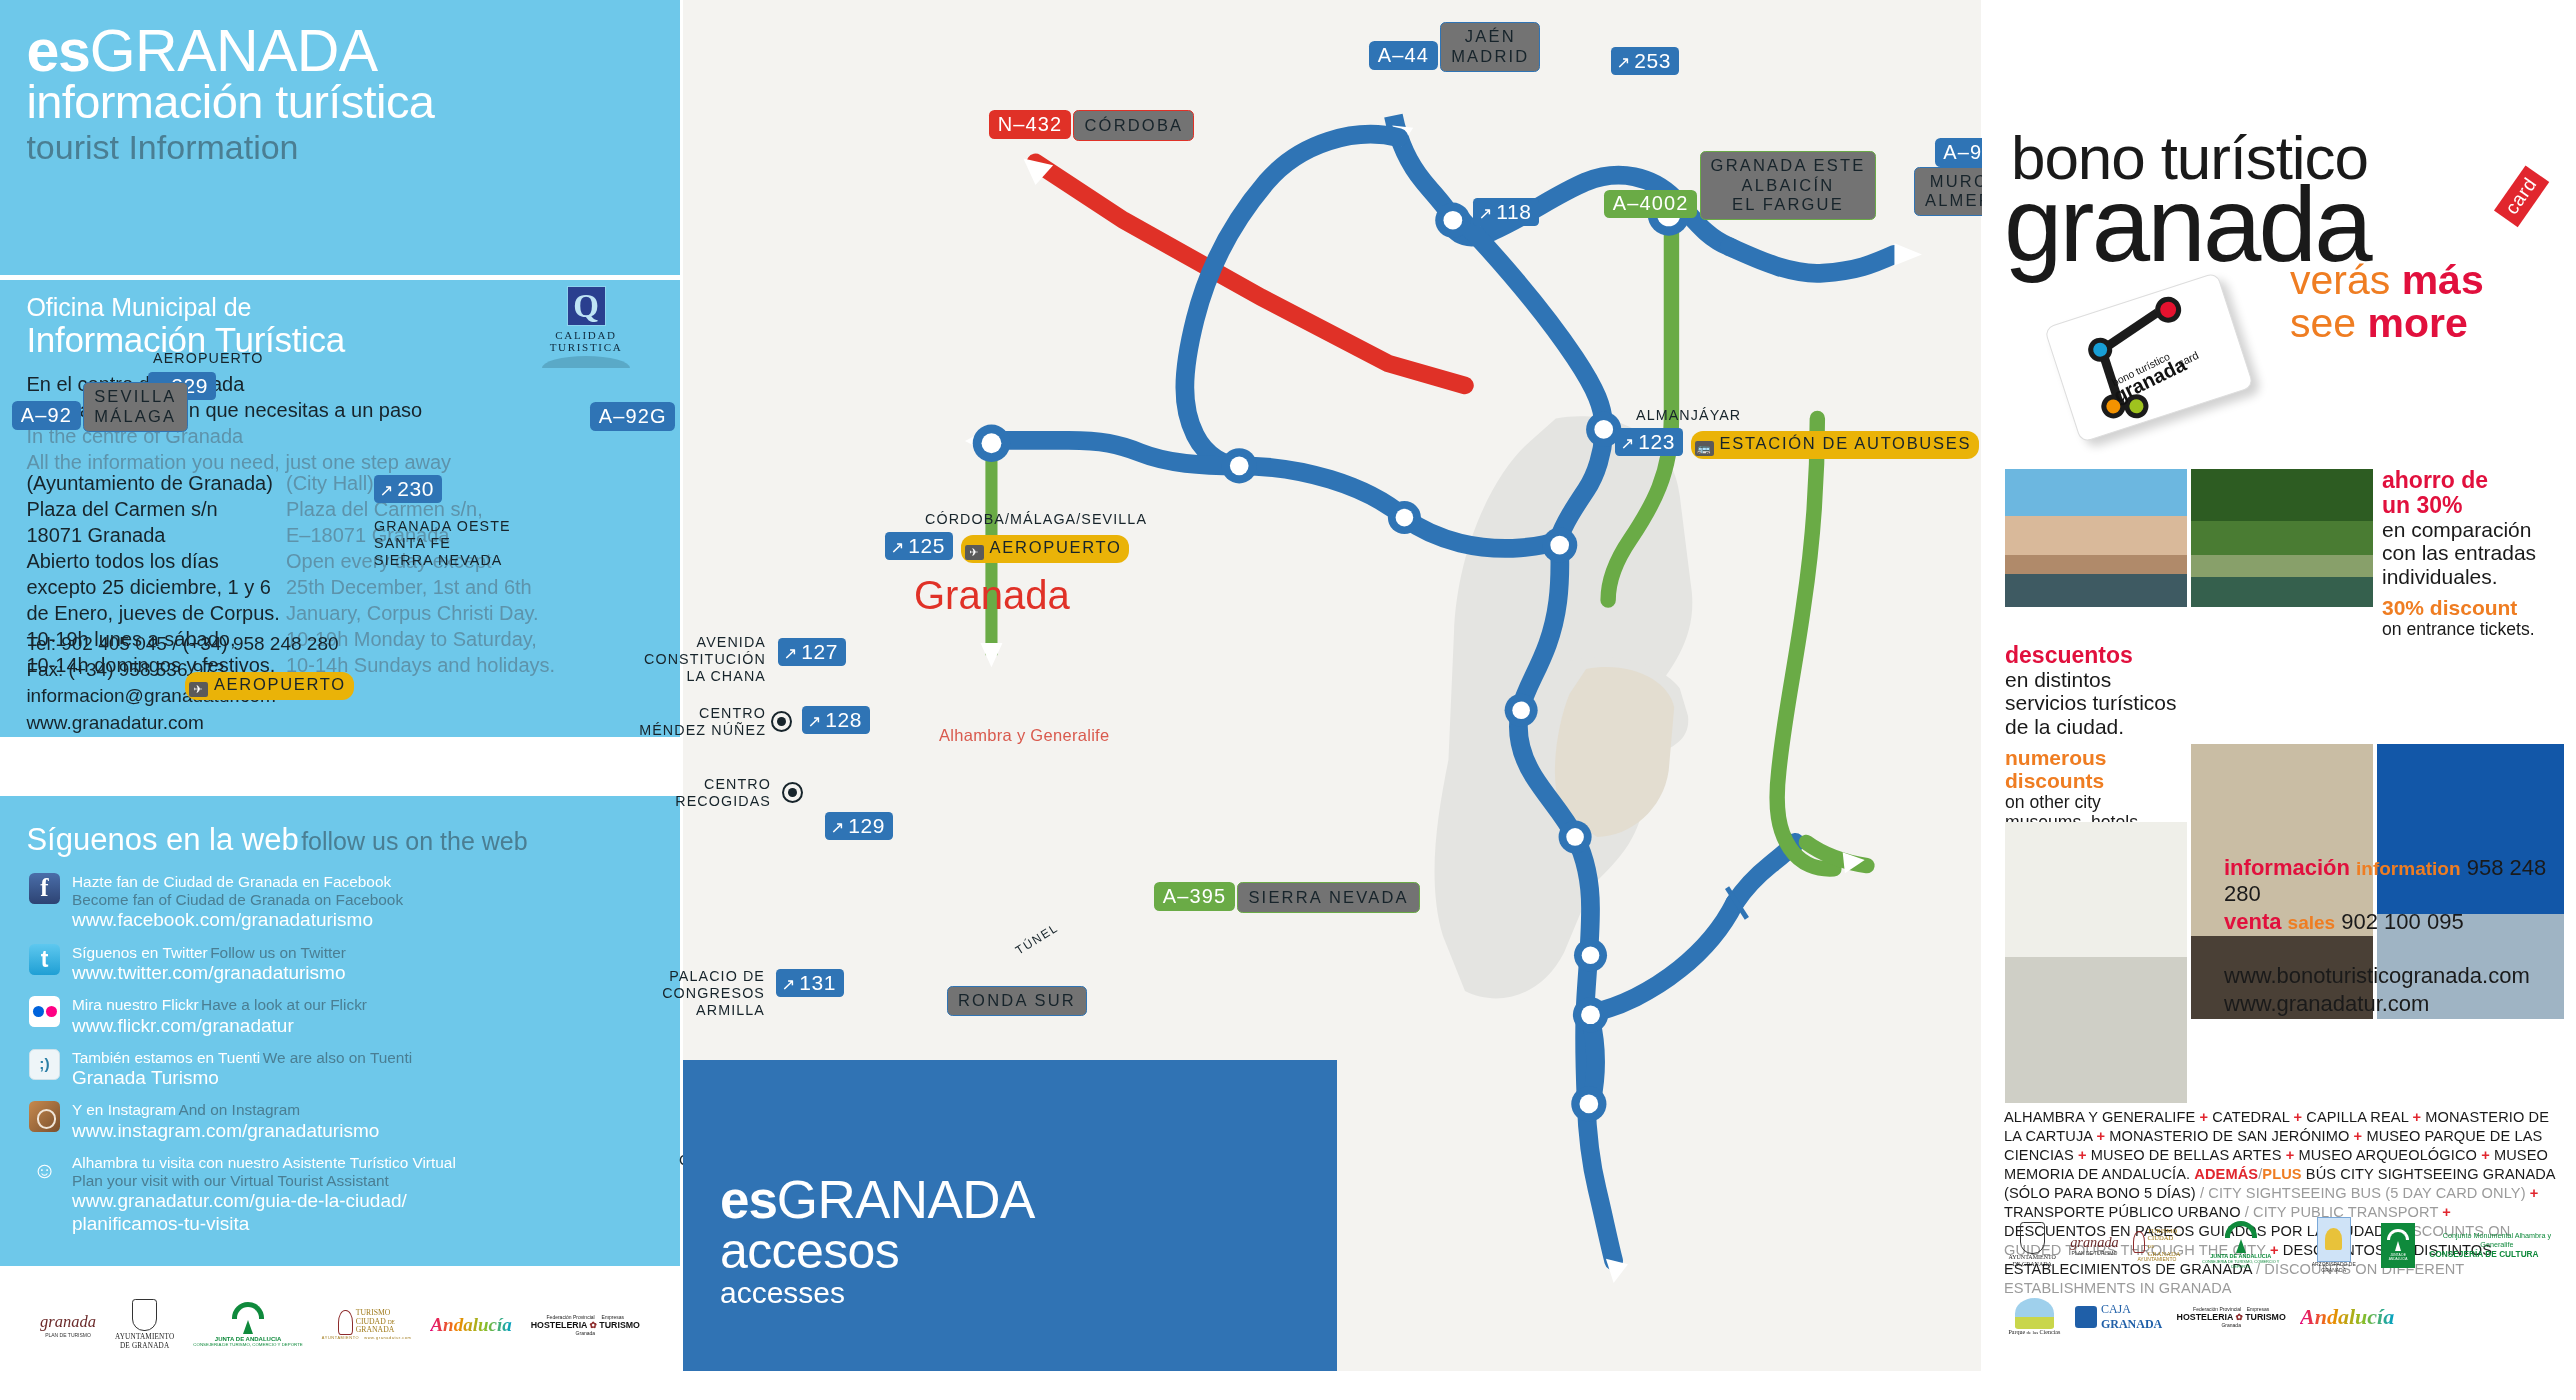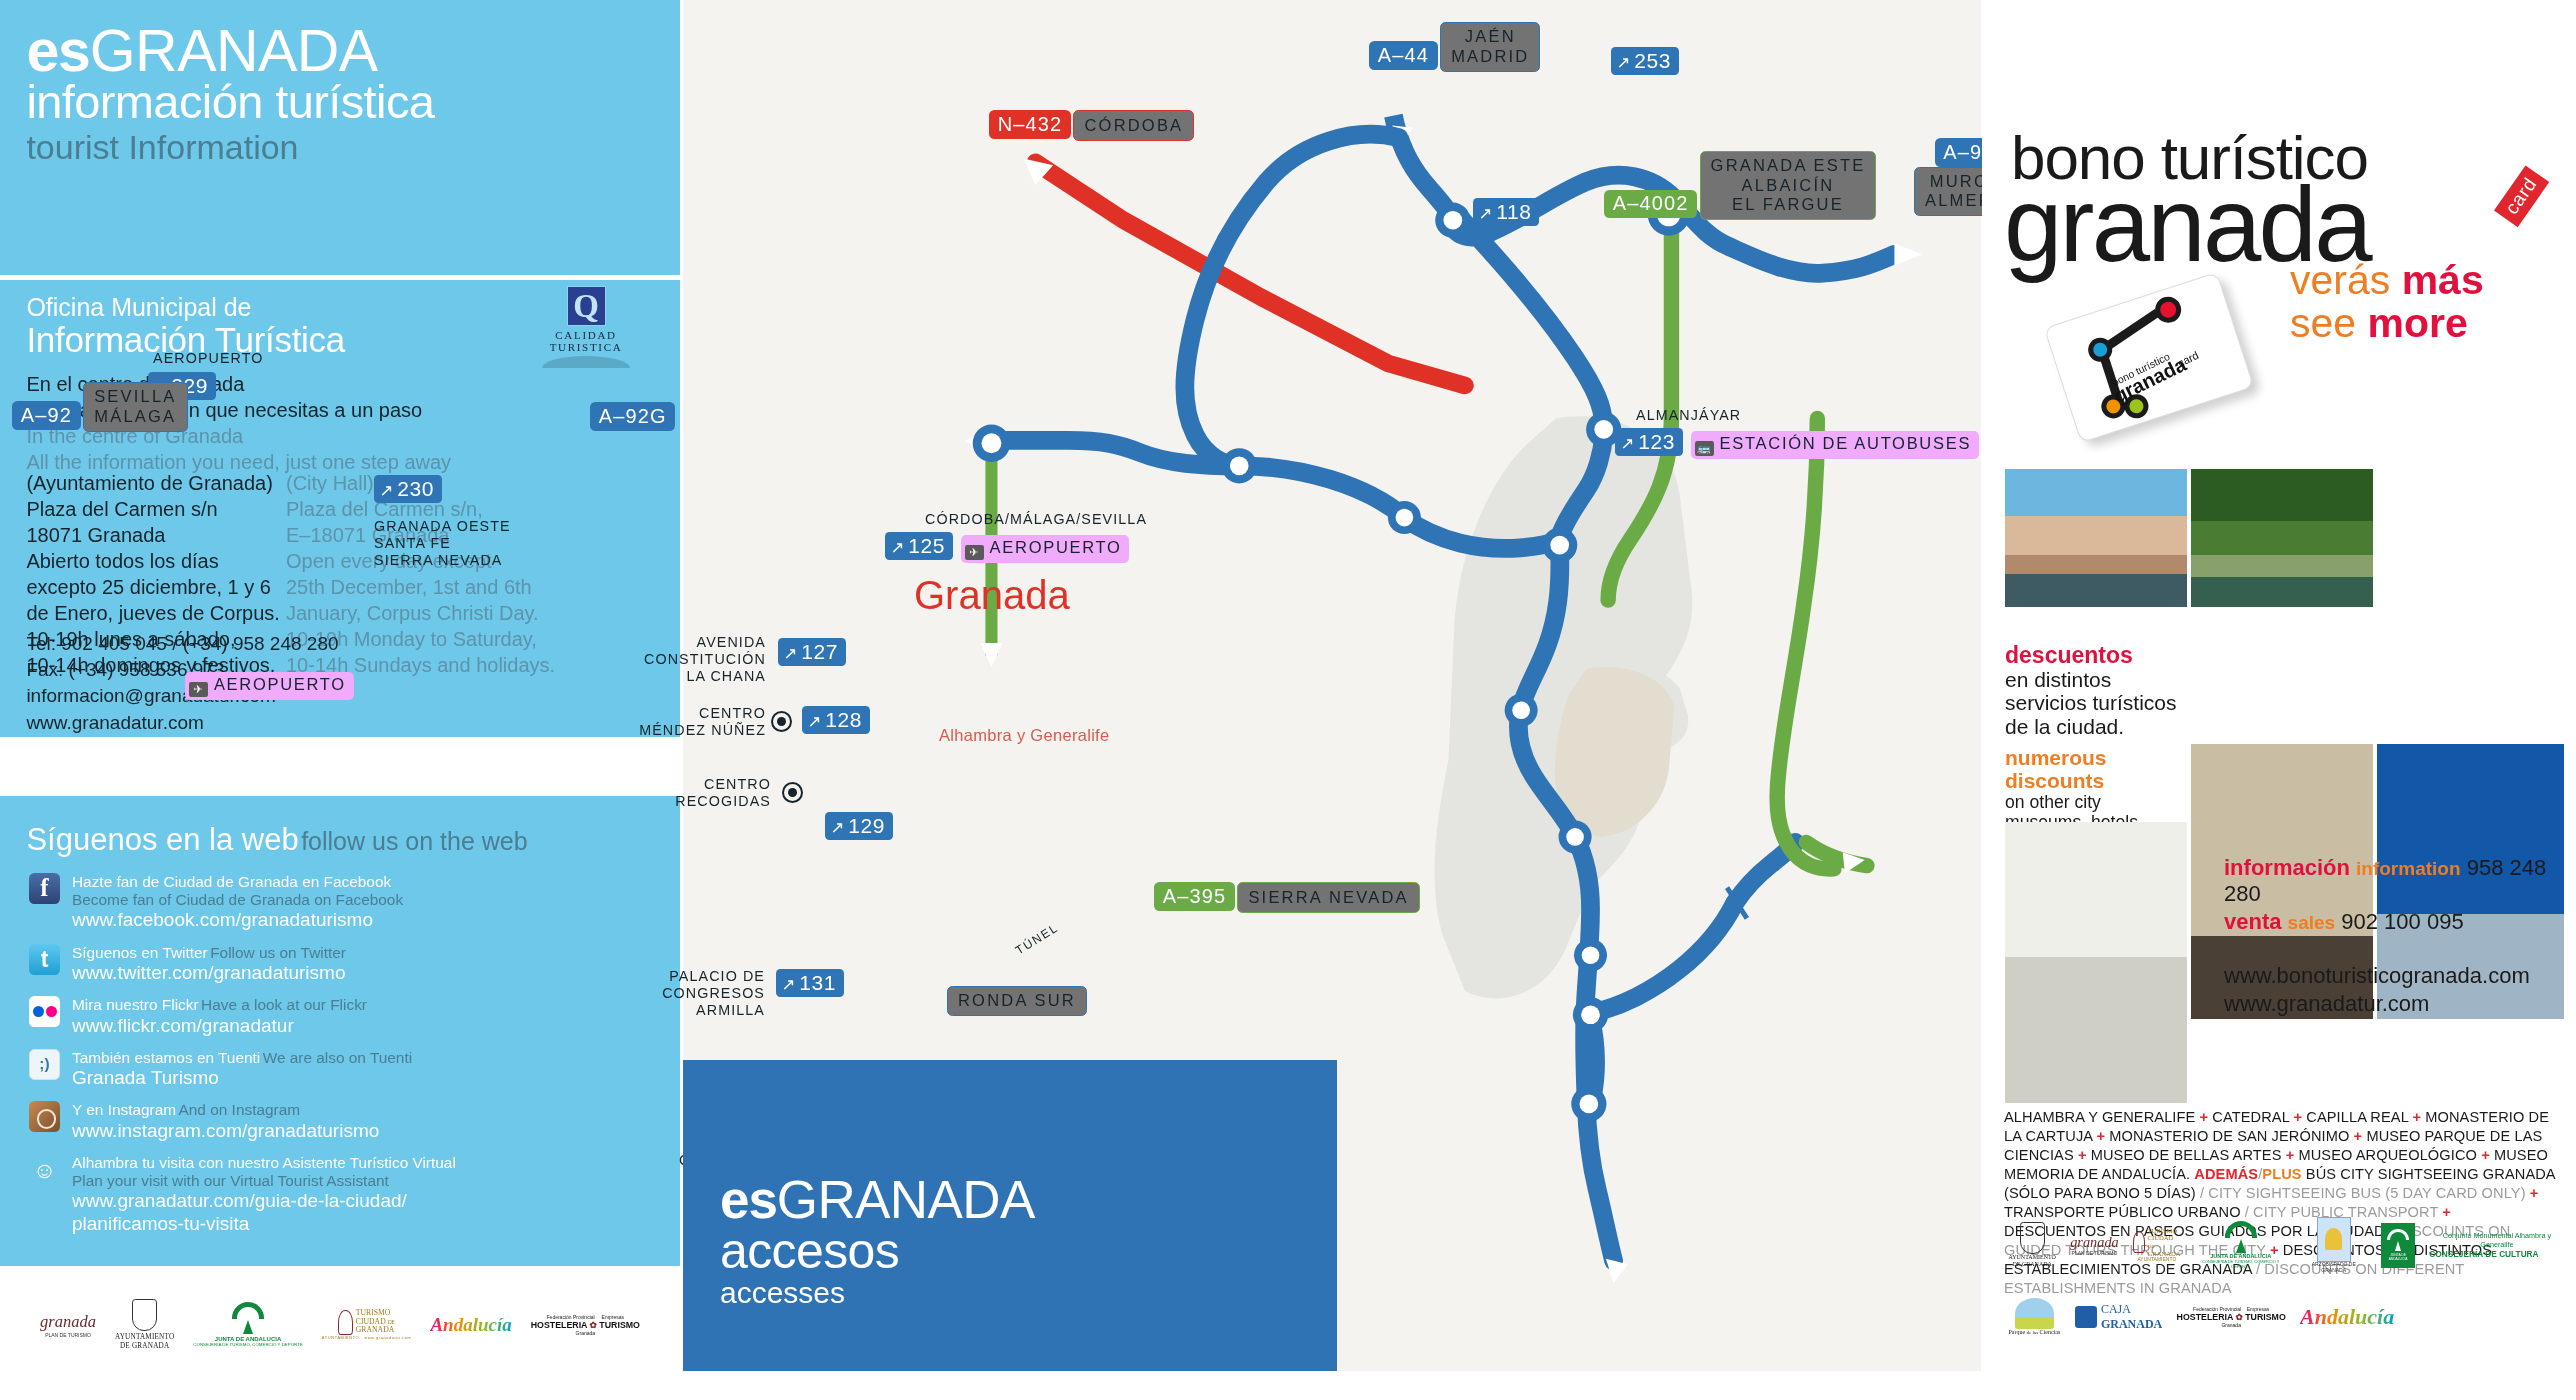--- a/index.html
+++ b/index.html
@@ -69,21 +69,21 @@
             font-size:20px; letter-spacing:1.1px; padding:2.8px 8.8px; font-weight:400; }
   .shield.green { background:#6aab46; }
   .shield.red   { background:#e03127; }
   .plate  { display:inline-block; background:#737373; border:1.7px solid #2f74b5; border-radius:5.5px;
             color:#17242b; font-size:16.5px; letter-spacing:2.2px; padding:4.4px 10px; line-height:1.18; text-align:center; }
   .plate.green { border-color:#6aab46; }
   .plate.red   { border-color:#e03127; }
   .exit   { display:inline-block; background:#2f74b5; color:#fff; border-radius:4.4px; padding:2.2px 7.7px 2.2px 5.5px;
             font-size:21px; letter-spacing:0.6px; white-space:nowrap;}
   .exit .arw { font-size:16.5px; margin-right:3.3px; }
-  .poi    { display:inline-block; background:#f0abfc; color:#17242b; border-radius:5px; padding:2.8px 7.7px 2.8px 4.4px;
+  .poi    { display:inline-block; background:#eab308; color:#17242b; border-radius:12px; padding:2.8px 7.7px 2.8px 4.4px;
             font-size:16.5px; letter-spacing:1.7px; white-space:nowrap; }
   .poi .gi{ display:inline-block; width:19px; height:15.4px; background:#5a5a5a; border-radius:2.2px; margin-right:5.5px;
             vertical-align:-2.8px; color:#fff; font-size:11px; text-align:center; line-height:15.4px;}
   .maplabel { position:absolute; font-size:14.3px; letter-spacing:1.1px; color:#17242b; line-height:1.2; }
   .city-label { position:absolute; font-size:40px; color:#e03127; letter-spacing:0px; }
   .alh-label  { position:absolute; font-size:16.5px; color:#d95a4e; letter-spacing:0.3px; }
   .tunel-label{ position:absolute; font-size:12px; color:#17242b; letter-spacing:1.7px; transform:rotate(-32deg); }
 
   #map-footer { position:absolute; left:683px; top:1060px; width:654px; height:311px; background:#3073b4; }
   .mf-es { font-size:53px; font-weight:700; color:#fff; letter-spacing:-1.1px;}
@@ -531,20 +531,26 @@
   </div>
 
   <div class="slogan">
     <div class="sl-row"><span class="sl-or">verás </span><span class="sl-rd">más</span></div>
     <div class="sl-row"><span class="sl-or">see </span><span class="sl-rd">more</span></div>
   </div>
 
   <div class="photo ph-alhambra" style="left:23px;top:469px;width:182px;height:138px;"></div>
   <div class="photo ph-garden" style="left:209px;top:469px;width:182px;height:138px;"></div>
 
+  <div style="position:absolute;left:400px;top:468px;width:182px;">
+    <div class="blk-head-red">ahorro de<br>un 30%</div>
+    <div class="blk-body">en comparación<br>con las entradas<br>individuales.</div>
+    <div class="blk-head-or" style="margin-top:7.7px;">30% discount</div>
+    <div class="blk-body-sm">on entrance tickets.</div>
+  </div>
 
   <div style="position:absolute;left:23px;top:643px;width:176px;">
     <div class="blk-head-red">descuentos</div>
     <div class="blk-body">en distintos<br>servicios turísticos<br>de la ciudad.</div>
     <div class="blk-head-or" style="margin-top:7.7px;">numerous<br>discounts</div>
     <div class="blk-body-sm">on other city<br>museums, hotels<br>and restaurants.</div>
   </div>
   <div class="photo ph-cathedral" style="left:209px;top:744px;width:182px;height:275px;"></div>
   <div class="photo ph-science" style="left:395px;top:744px;width:187px;height:275px;"></div>
 

